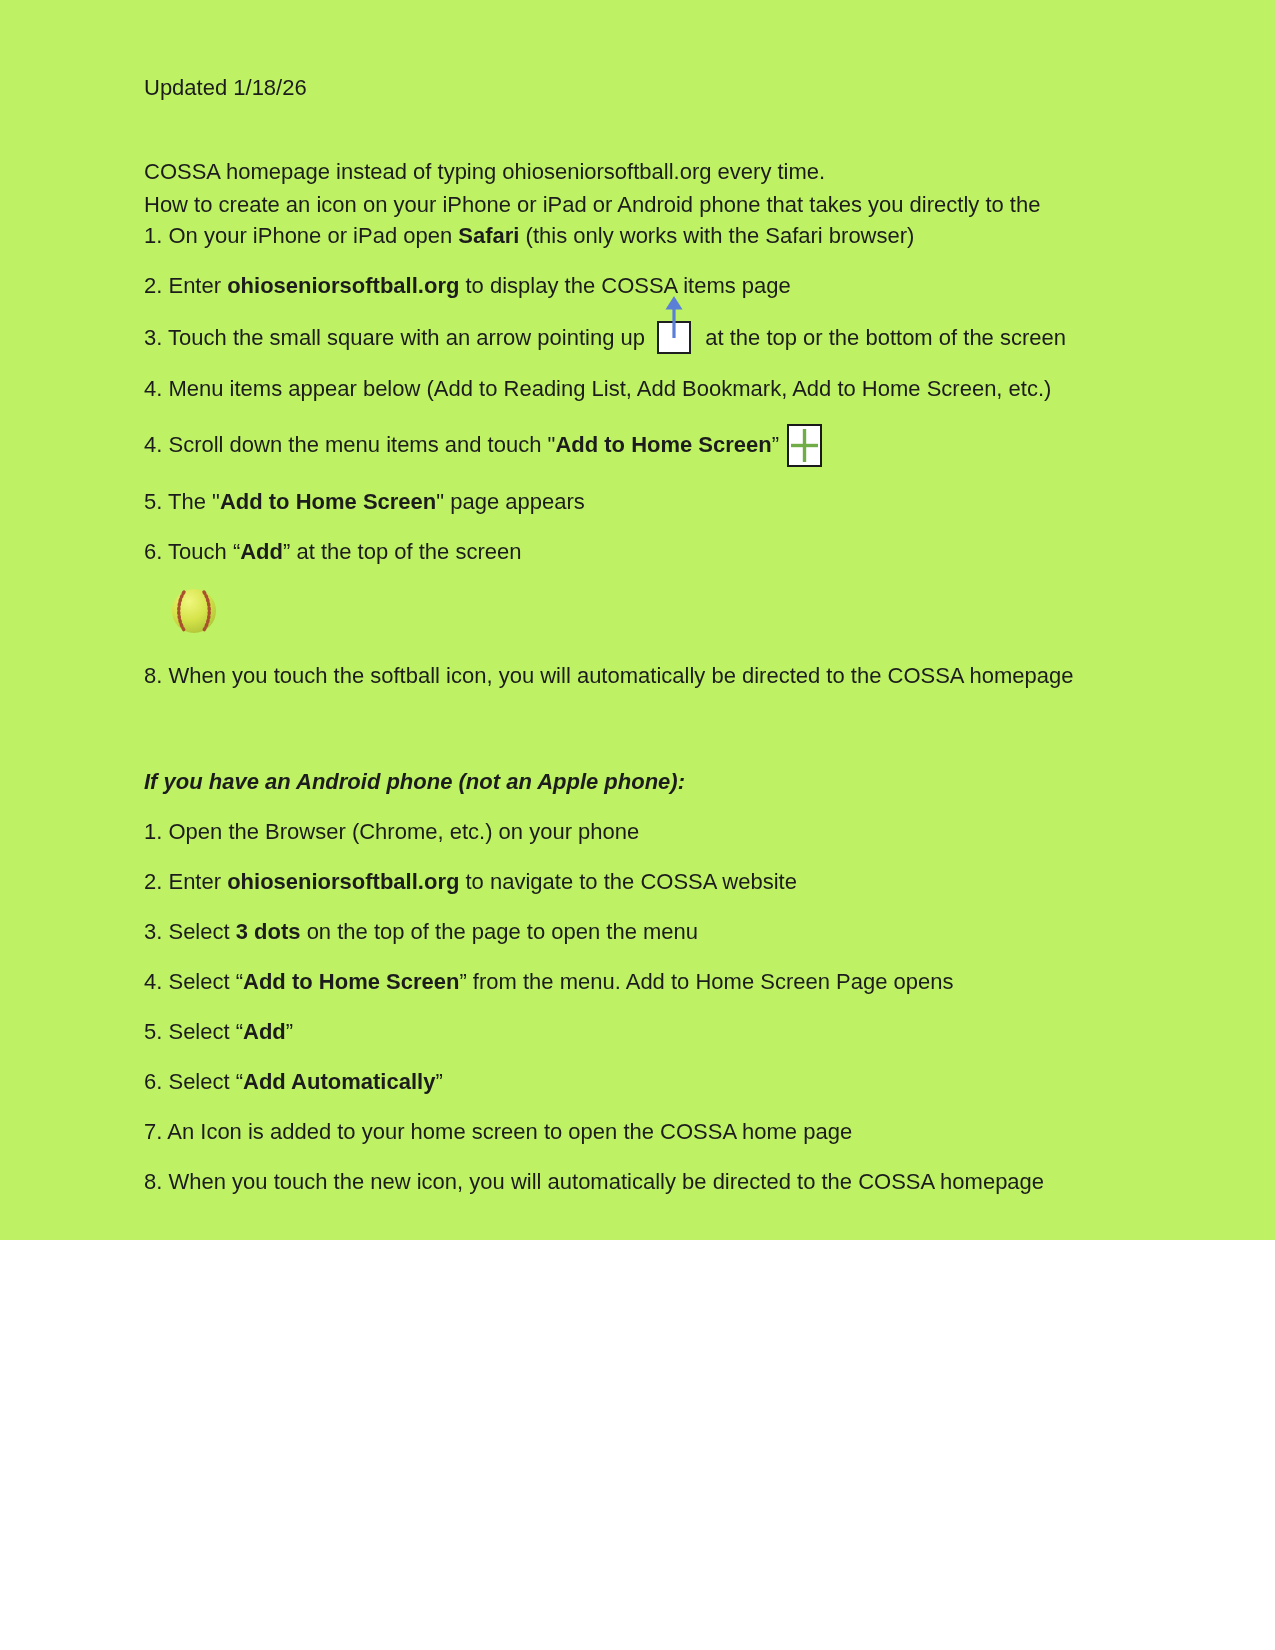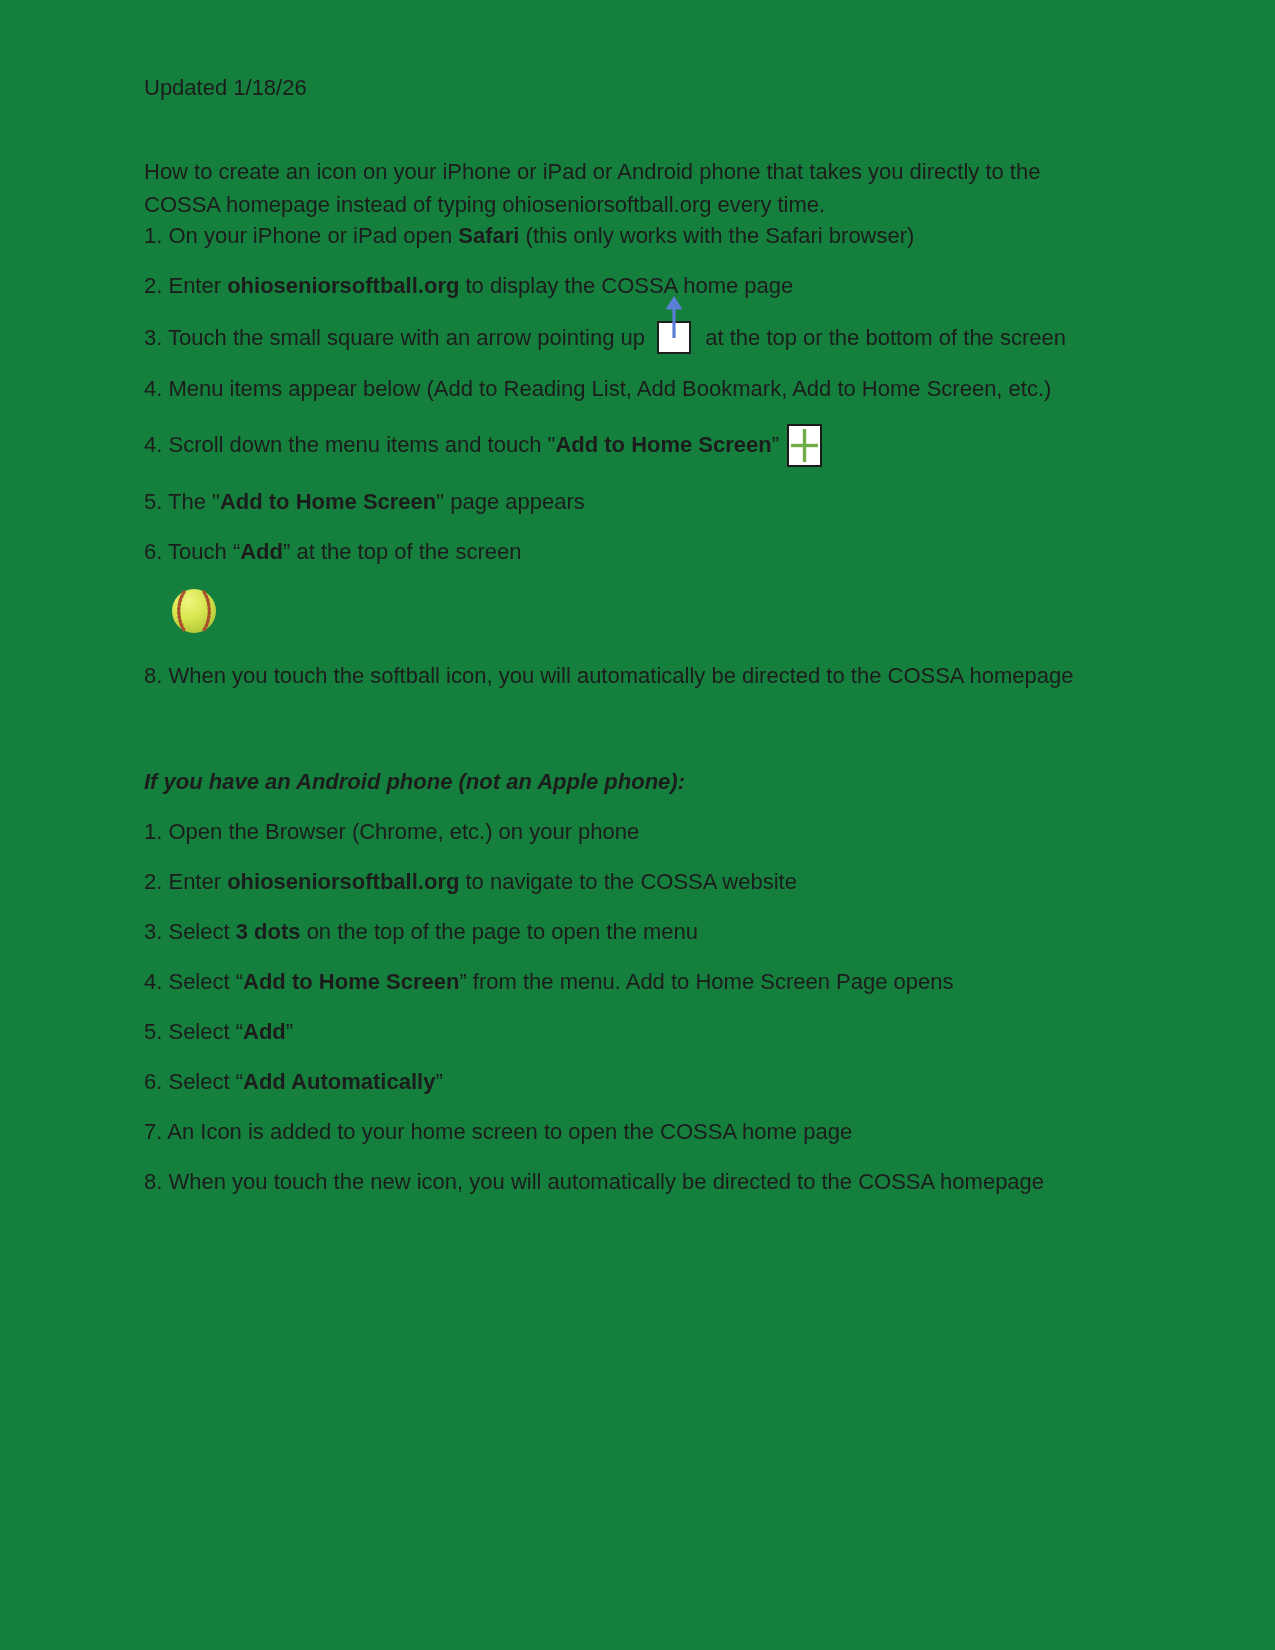--- a/index.html
+++ b/index.html
@@ -1,20 +1,20 @@
 <!DOCTYPE html>
 <html><head>
 <meta charset="utf-8">
 <style>
   html, body { margin: 0; padding: 0; background: #ffffff; }
   .page {
     position: relative;
     width: 1275px;
-    height: 1650px;
-    background: #15803d;
+    height: 1240px;
+    background: #bef264;
     box-sizing: border-box;
     padding: 74px 110px 0 144px;
     font-family: "Liberation Sans", "DejaVu Sans", sans-serif;
     font-size: 22px;
     color: #1c1c1c;
   }
   .updated { margin: 0 0 53px 0; line-height: 28px; }
   .intro { margin: 0; line-height: 33px; }
   .intro .line { display: block; }
   .section-heading {
@@ -62,31 +62,31 @@
   .softball-svg { vertical-align: middle; margin-left: 26px; margin-bottom: 6px; }
 </style>
 </head>
 <body>
 
 <div class="page">
 
   <p class="updated">Updated 1/18/26</p>
 
   <p class="intro">
+    <span class="line">COSSA homepage instead of typing ohioseniorsoftball.org every time.</span>
     <span class="line">How to create an icon on your iPhone or iPad or Android phone that takes you directly to the</span>
-    <span class="line">COSSA homepage instead of typing ohioseniorsoftball.org every time.</span>
   </p>
 
 
   <p class="step">
     <span>1. On your iPhone or iPad open </span><strong>Safari</strong><span> (this only works with the Safari browser)</span>
   </p>
 
   <p class="step">
-    <span>2. Enter </span><strong>ohioseniorsoftball.org</strong><span> to display the COSSA home page</span>
+    <span>2. Enter </span><strong>ohioseniorsoftball.org</strong><span> to display the COSSA items page</span>
   </p>
 
   <p class="step">
     <span>3. Touch the small square with an arrow pointing up </span><span class="share-box"><svg class="share-arrow-svg" width="22" height="43" viewBox="0 0 22 43" xmlns="http://www.w3.org/2000/svg">
           <line x1="11" y1="11" x2="11" y2="42" stroke="#5B7FD6" stroke-width="3.2"></line>
           <path d="M11 0 L19.5 13.5 L2.5 13.5 Z" fill="#5B7FD6"></path>
         </svg></span><span> at the top or the bottom of the screen</span>
   </p>
 
   <p class="step">

